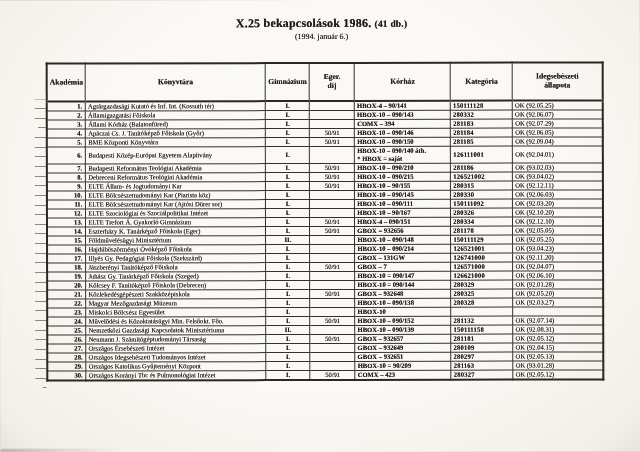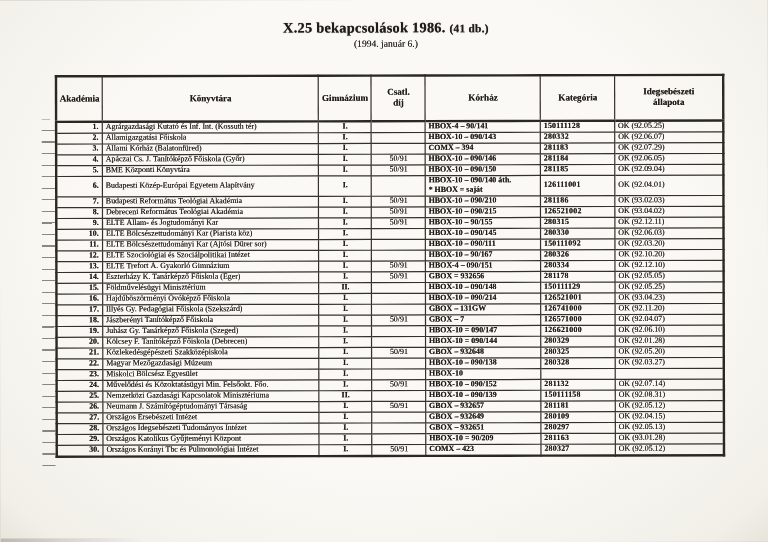--- a/index.html
+++ b/index.html
@@ -81,21 +81,21 @@
         <col class="c-dij">
           <col class="c-eszkoz">
           <col class="c-hivoszam">
           <col class="c-allapot">
       </colgroup>
       <thead>
         <tr>
           <th>Akadémia</th>
           <th>Könyvtára</th>
           <th>Gimnázium</th>
-          <th>Csatl.
+          <th>Eger.
 díj</th>
           <th>Kórház</th>
           <th>Kategória</th>
           <th>Idegsebészeti
 állapota</th>
         </tr>
       </thead>
       <tbody id="table-body">
           <tr>
       <td class="sorszam">1.</td>

